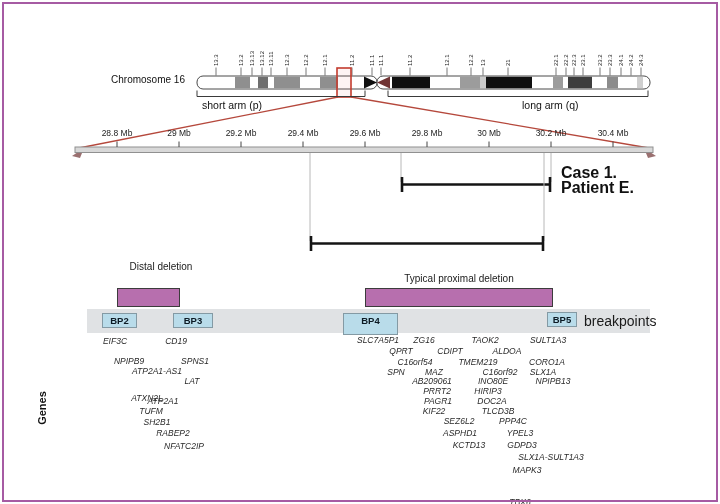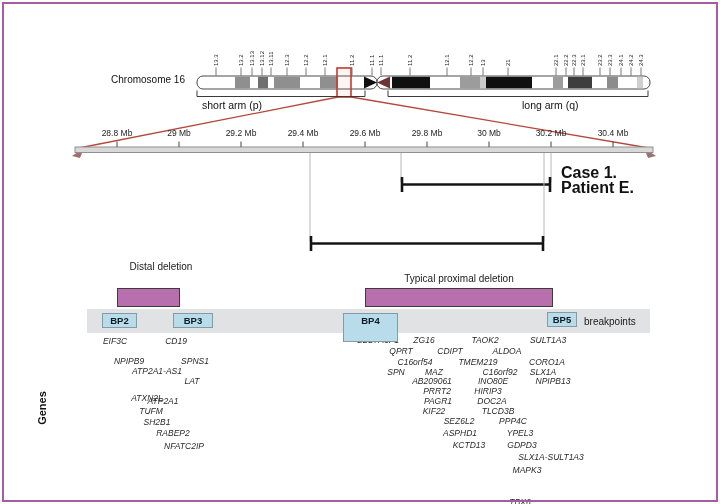--- a/index.html
+++ b/index.html
@@ -12,21 +12,21 @@
   .title{font-size:11px;font-weight:700;left:0;width:720px;text-align:center;}
   .chrom-label{font-size:10px;left:105px;top:74px;width:86px;text-align:center;}
   .arm{font-size:10.5px;}
   .mb{font-size:8.5px;text-align:center;width:50px;color:#222;}
   .case{font-size:16px;font-weight:700;line-height:15px;}
   .del-label{font-size:10px;transform:translateX(-50%);color:#1a1a1a;}
   .bp{position:absolute;box-sizing:border-box;background:#b9dcea;border:1px solid #849aa4;
       font-size:9.5px;font-weight:600;text-align:center;color:#0c1a24;z-index:6;}
   .bpband{position:absolute;background:#e0e2e4;z-index:4;}
   .delbox{position:absolute;background:#b76fae;border:1px solid #3c3c3c;box-sizing:border-box;z-index:6;}
-  .caption{font-size:10px;left:584px;top:314px;line-height:15px;color:#1a1a1a;}
+  .caption{font-size:14px;left:584px;top:314px;line-height:15px;color:#1a1a1a;}
   .gene{font-size:8.5px;font-style:italic;color:#2a2a2a;transform:translate(-50%,-50%);}
   .genes-axis{font-size:11px;font-weight:700;left:42px;top:408px;
               transform:translate(-50%,-50%) rotate(-90deg);}
 </style>
 </head>
 <body>
 
 <div id="fig">
   <svg id="art" width="720" height="504" viewBox="0 0 720 504">
       <rect x="197" y="76" width="180" height="13" rx="6" fill="#fff" stroke="#4a4a4a" stroke-width="1"></rect>
@@ -147,21 +147,21 @@
       <div>Case 1.</div>
       <div>Patient E.</div>
     </div>
     <div class="t del-label" style="left: 149px; top: 261px; margin-left: 12px;">Distal deletion</div>
     <div class="t delbox" style="left: 117px; top: 288px; width: 63px; height: 19px; background: rgb(183, 111, 174); border-color: rgb(60, 60, 60);"></div>
     <div class="t del-label" style="left: 459px; top: 273px;">Typical proximal deletion</div>
     <div class="t delbox" style="left: 365px; top: 288px; width: 188px; height: 19px; background: rgb(183, 111, 174); border-color: rgb(60, 60, 60);"></div>
     <div class="t bpband" style="left: 87px; top: 309px; width: 563px; height: 24px;"></div>
     <div class="t bp" style="left: 102px; top: 313px; width: 35px; height: 15px; line-height: 14px;">BP2</div>
     <div class="t bp" style="left: 173px; top: 313px; width: 40px; height: 15px; line-height: 14px;">BP3</div>
-    <div class="t bp" style="left: 343px; top: 313px; width: 55px; height: 29px; line-height: 14px;">BP4</div>
+    <div class="t bp" style="left: 343px; top: 313px; width: 55px; height: 22px; line-height: 14px;">BP4</div>
     <div class="t bp" style="left: 547px; top: 312px; width: 30px; height: 15px; line-height: 14px;">BP5</div>
     <div class="t gene" style="left: 115px; top: 341px;">EIF3C</div>
     <div class="t gene" style="left: 176px; top: 341px;">CD19</div>
     <div class="t gene" style="left: 129px; top: 361px;">NPIPB9</div>
     <div class="t gene" style="left: 195px; top: 361px;">SPNS1</div>
     <div class="t gene" style="left: 157px; top: 371px;">ATP2A1-AS1</div>
     <div class="t gene" style="left: 147px; top: 398px;">ATXN2L</div>
     <div class="t gene" style="left: 192px; top: 381px;">LAT</div>
     <div class="t gene" style="left: 163px; top: 401px;">ATP2A1</div>
     <div class="t gene" style="left: 151px; top: 411px;">TUFM</div>

